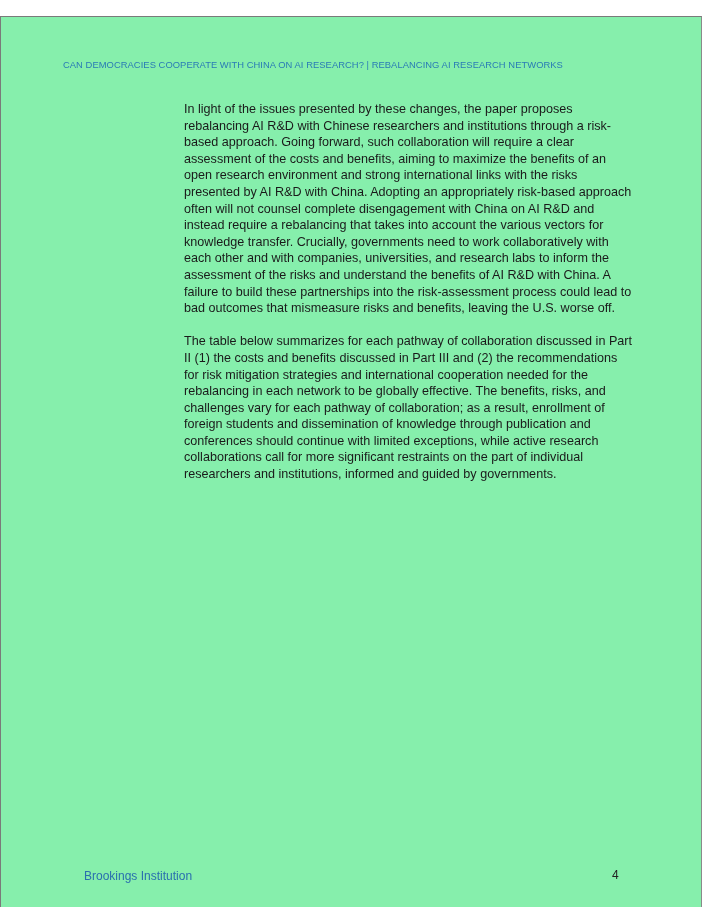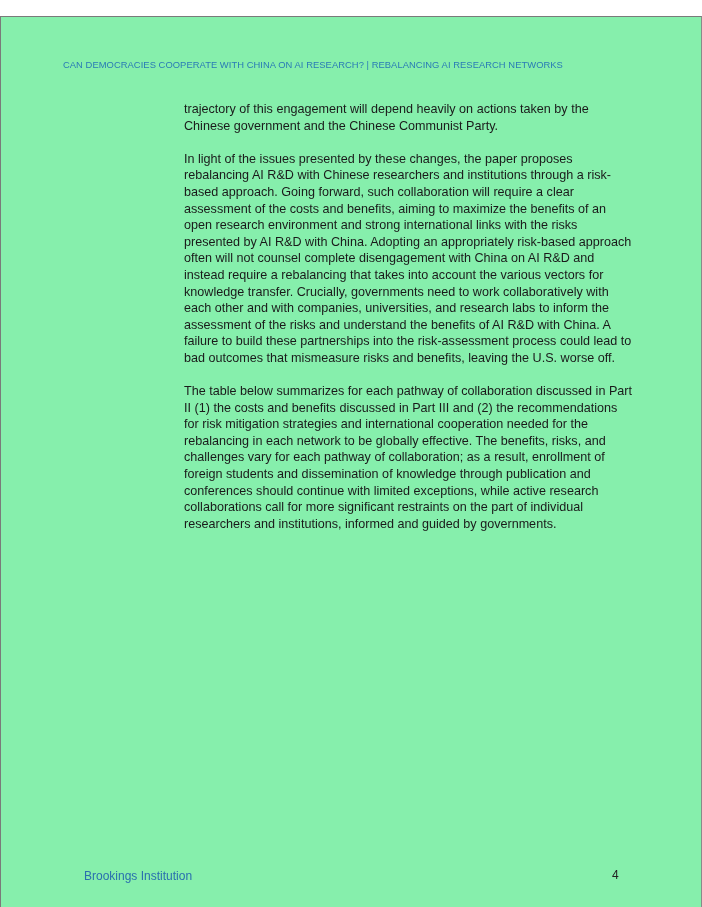--- a/index.html
+++ b/index.html
@@ -40,21 +40,20 @@
       letter-spacing: 0.5px; white-space: nowrap;
     }
   </style>
 </head>
 <body>
 
 <div class="page">
   <div class="running-header">CAN DEMOCRACIES COOPERATE WITH CHINA ON AI RESEARCH? | REBALANCING AI RESEARCH NETWORKS</div>
 
   <div class="body-text">
-    <p>trajectory of this engagement will depend heavily on actions taken by the Chinese government and the Chinese Communist Party.</p>
     <p>In light of the issues presented by these changes, the paper proposes rebalancing AI R&amp;D with Chinese researchers and institutions through a risk-based approach. Going forward, such collaboration will require a clear assessment of the costs and benefits, aiming to maximize the benefits of an open research environment and strong international links with the risks presented by AI R&amp;D with China. Adopting an appropriately risk-based approach often will not counsel complete disengagement with China on AI R&amp;D and instead require a rebalancing that takes into account the various vectors for knowledge transfer. Crucially, governments need to work collaboratively with each other and with companies, universities, and research labs to inform the assessment of the risks and understand the benefits of AI R&amp;D with China. A failure to build these partnerships into the risk-assessment process could lead to bad outcomes that mismeasure risks and benefits, leaving the U.S. worse off.</p>
     <p>The table below summarizes for each pathway of collaboration discussed in Part II (1) the costs and benefits discussed in Part III and (2) the recommendations for risk mitigation strategies and international cooperation needed for the rebalancing in each network to be globally effective. The benefits, risks, and challenges vary for each pathway of collaboration; as a result, enrollment of foreign students and dissemination of knowledge through publication and conferences should continue with limited exceptions, while active research collaborations call for more significant restraints on the part of individual researchers and institutions, informed and guided by governments.</p>
   </div>
 
   <div class="footer-left">Brookings Institution</div>
 
 
   <div class="page-number">4</div>
 </div>
 

